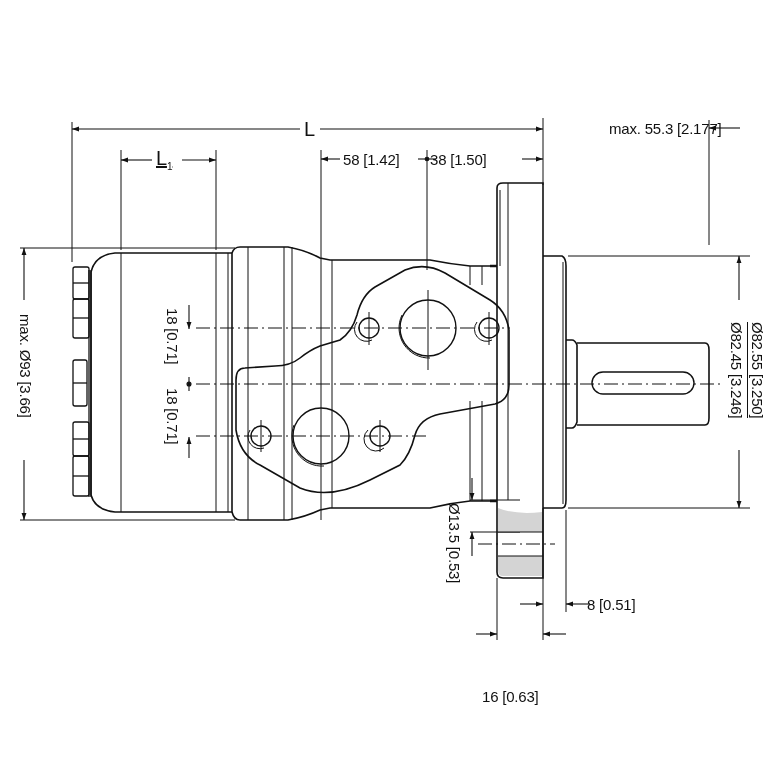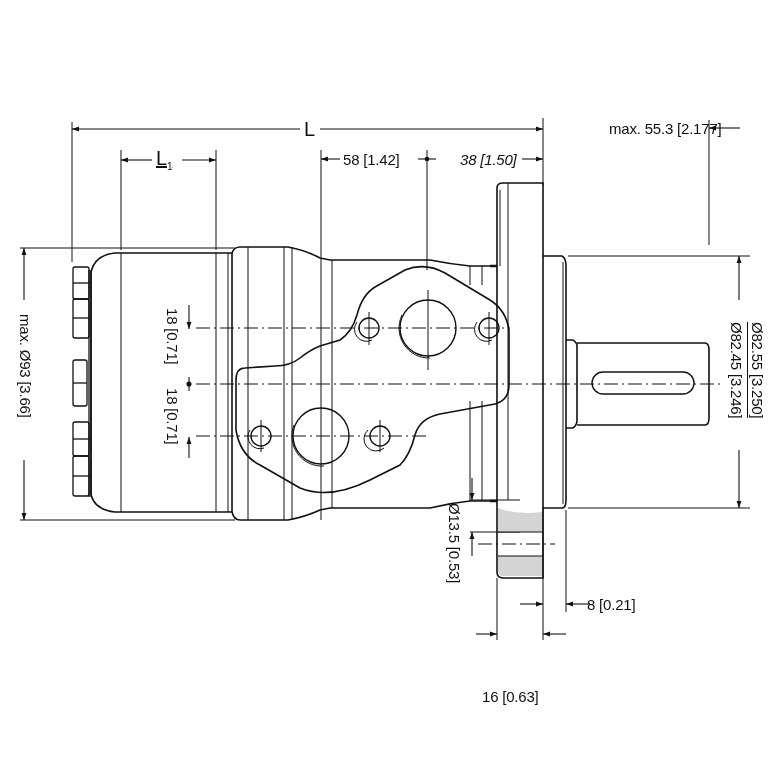--- a/index.html
+++ b/index.html
@@ -176,30 +176,30 @@
       <line x1="380" y1="420" x2="380" y2="452"></line>
     </g>
   </g>
 </svg>
 
 <div class="lbl lbl-big" style="left:304px;top:119px;">L</div>
 
 <div class="lbl lbl-big" style="left:156px;top:148px;text-decoration:underline;"><span>L</span><span class="sub">1</span></div>
 
 <div class="lbl" style="left:343px;top:152px;">58 [1.42]</div>
-<div class="lbl" style="left:460px;top:152px;font-style:italic;">38 [1.50]</div>
+<div class="lbl" style="left:430px;top:152px;">38 [1.50]</div>
 <div class="lbl" style="left:609px;top:121px;">max. 55.3 [2.177]</div>
 
 <div class="lbl rot-cw" style="left:33px;top:314px;">max. Ø93 [3.66]</div>
 
 <div class="lbl rot-cw" style="left:180px;top:308px;">18 [0.71]</div>
 <div class="lbl rot-cw" style="left:180px;top:388px;">18 [0.71]</div>
 
 <div class="lbl rot-cw" style="left:765px;top:322px;">
   <span class="frac">
     <span class="top">Ø82.55 [3.250]</span>
     <span class="bot">Ø82.45 [3.246]</span>
   </span>
 </div>
 
 <div class="lbl rot-cw" style="left:462px;top:503px;">Ø13.5 [0.53]</div>
-<div class="lbl" style="left:587px;top:597px;">8 [0.21]</div>
+<div class="lbl" style="left:587px;top:597px;">8 [0.51]</div>
 <div class="lbl" style="left:482px;top:647px;margin-top:42px;">16 [0.63]</div>
 
 </body></html>

